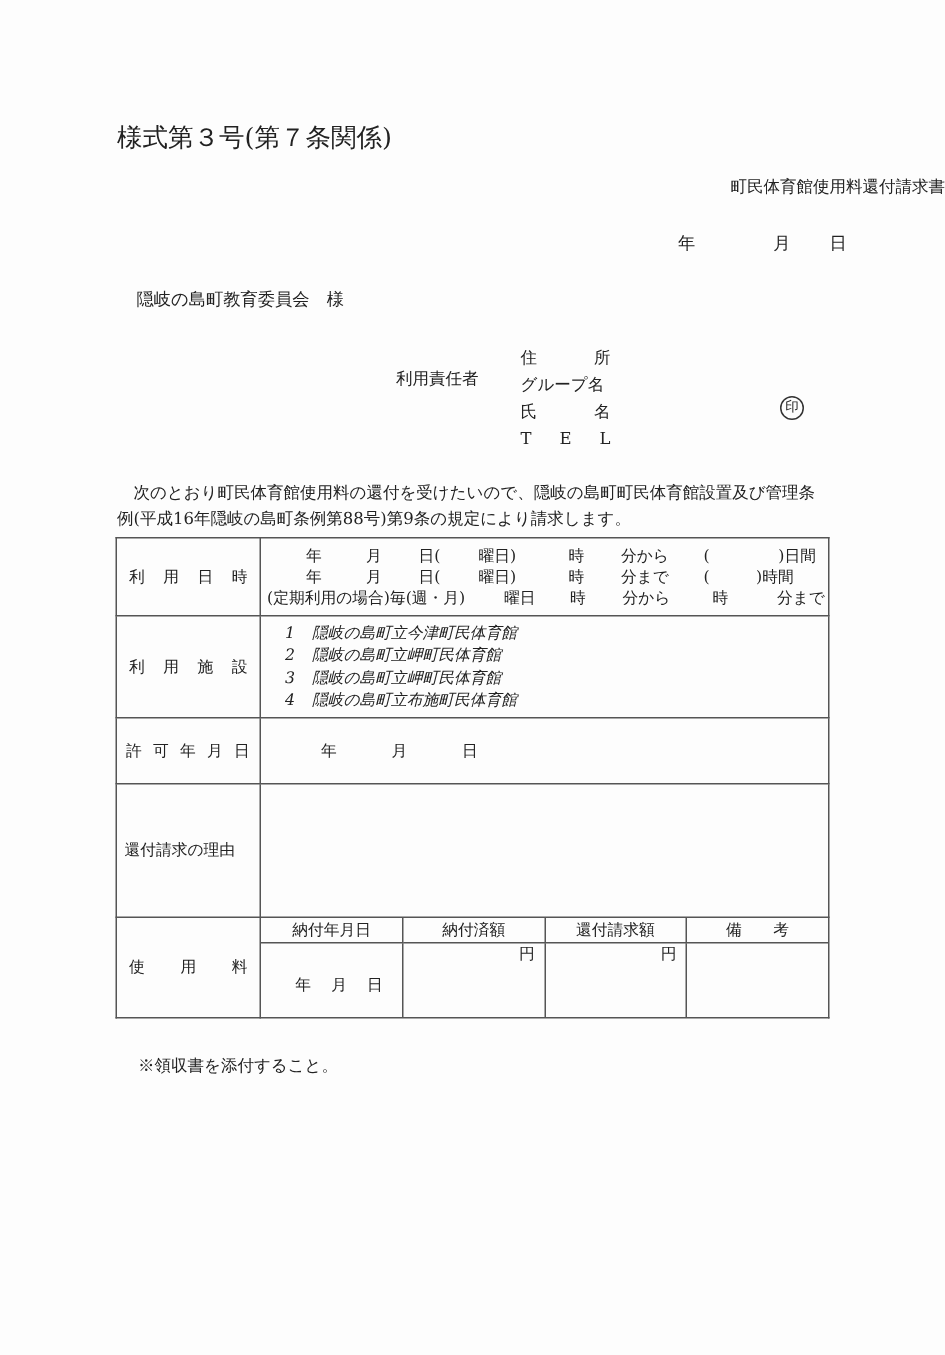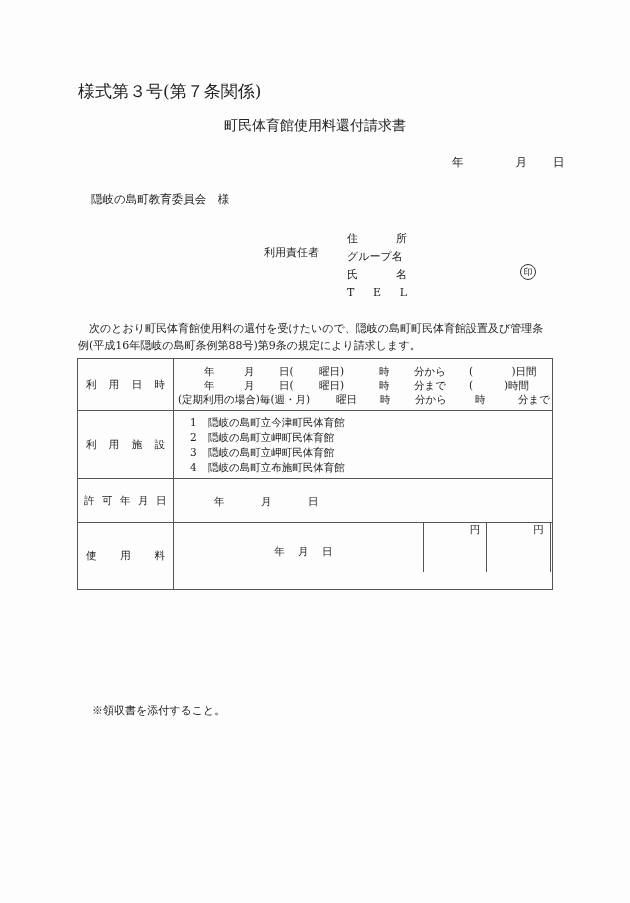--- a/index.html
+++ b/index.html
@@ -7,21 +7,21 @@
     width: 630px; height: 903px;
     background: #fdfdfd;
     font-family: "DejaVu Serif", "Liberation Serif", serif;
     color: #222;
     position: relative;
     overflow: hidden;
     font-size: 11px;
   }
   .abs { position: absolute; white-space: nowrap; }
   .form-number { left: 78px; top: 80px; font-size: 17px; }
-  .doc-title { left: 0; width: 630px; top: 117px; text-align: center; font-size: 14px; }
+  .doc-title { left: 0; width: 630px; top: 117px; text-align: right; font-size: 11px; }
   .date-line { left: 452px; top: 155px; font-size: 11.5px; }
   .date-line span { display: inline-block; }
   .addressee { left: 91px; top: 192px; font-size: 11.5px; }
 
   .applicant { left: 264px; top: 230px; font-size: 11px; }
   .applicant .role { position: absolute; left: 0; top: 15px; }
   .applicant .fields { position: absolute; left: 83px; top: 0; }
   .applicant .field { height: 18px; line-height: 18px; width: 60px; display: flex; justify-content: space-between; }
   .seal { left: 520px; top: 264px; width: 14px; height: 14px; border: 1px solid #333; border-radius: 50%; font-size: 9px; text-align: center; line-height: 14px; }
 
@@ -32,21 +32,21 @@
     border-collapse: collapse; font-size: 10.5px;
   }
   table.main td { border: 1px solid #555; padding: 0; vertical-align: middle; }
   td.label { width: 95px; }
   .label-spread { display: flex; justify-content: space-between; padding: 0 8px; }
   .label-tight { padding: 0 6px; letter-spacing: 0.5px; }
 
   .dt-line { display: flex; height: 14px; line-height: 14px; }
   .dt-line span { display: inline-block; }
   .facility { padding: 2px 0 2px 16px; }
-  .facility-item { height: 15px; line-height: 15px; }
+  .facility-item { height: 15px; line-height: 15px; font-style: italic; }
   .facility-item .num { display: inline-block; width: 18px; }
 
   table.fee { width: 100%; border-collapse: collapse; font-size: 10.5px; }
   table.fee td { border: 1px solid #555; text-align: center; }
   table.fee tr:first-child td { border-top: none; height: 16px; }
   table.fee tr td:first-child { border-left: none; }
   table.fee tr td:last-child { border-right: none; }
   table.fee tr:last-child td { border-bottom: none; }
 
   .footnote { left: 92px; top: 703px; font-size: 11px; }
@@ -102,21 +102,21 @@
     <td>
       <div class="dt-line">
         <span style="width:30px"></span>
         <span style="width:40px">年</span>
         <span style="width:35px">月</span>
         <span style="width:40px">日(</span>
         <span style="width:60px">曜日)</span>
         <span style="width:35px">時</span>
         <span style="width:55px">分から</span>
         <span style="width:35px">(</span>
-        <span style="width:40px; text-align:center">)日間</span>
+        <span style="width:40px; text-align:right">)日間</span>
       </div>
       <div class="dt-line">
         <span style="width:30px"></span>
         <span style="width:40px">年</span>
         <span style="width:35px">月</span>
         <span style="width:40px">日(</span>
         <span style="width:60px">曜日)</span>
         <span style="width:35px">時</span>
         <span style="width:55px">分まで</span>
         <span style="width:35px">(</span>
@@ -163,31 +163,43 @@
     </td>
     <td>
       <div class="dt-line">
         <span style="width:40px"></span>
         <span style="width:47px">年</span>
         <span style="width:47px">月</span>
         <span style="width:30px">日</span>
       </div>
     </td>
   </tr>
+  <tr style="height:89px">
+    <td class="label">
+      <div style="padding-left:5px">還付請求の理由</div>
+    </td>
+    <td></td>
+  </tr>
   <tr style="height:67px">
     <td class="label">
       <div class="label-spread">
         <span>使</span>
         <span>用</span>
         <span>料</span>
       </div>
     </td>
     <td style="vertical-align:top">
       <table class="fee">
         <tbody>
+              <tr>
+          <td style="width:25%">納付年月日</td>
+          <td style="width:25%">納付済額</td>
+          <td style="width:25%">還付請求額</td>
+          <td style="width:25%">備　　考</td>
+        </tr>
         <tr style="height:49px">
           <td>
             <span style="display:inline-block;margin-left:10px;margin-top:8px">年</span>
             <span style="display:inline-block;margin-left:10px">月</span>
             <span style="display:inline-block;margin-left:10px">日</span>
           </td>
           <td style="text-align:right; vertical-align:top; padding-right:6px">
             <span>円</span>
           </td>
           <td style="text-align:right; vertical-align:top; padding-right:6px">

